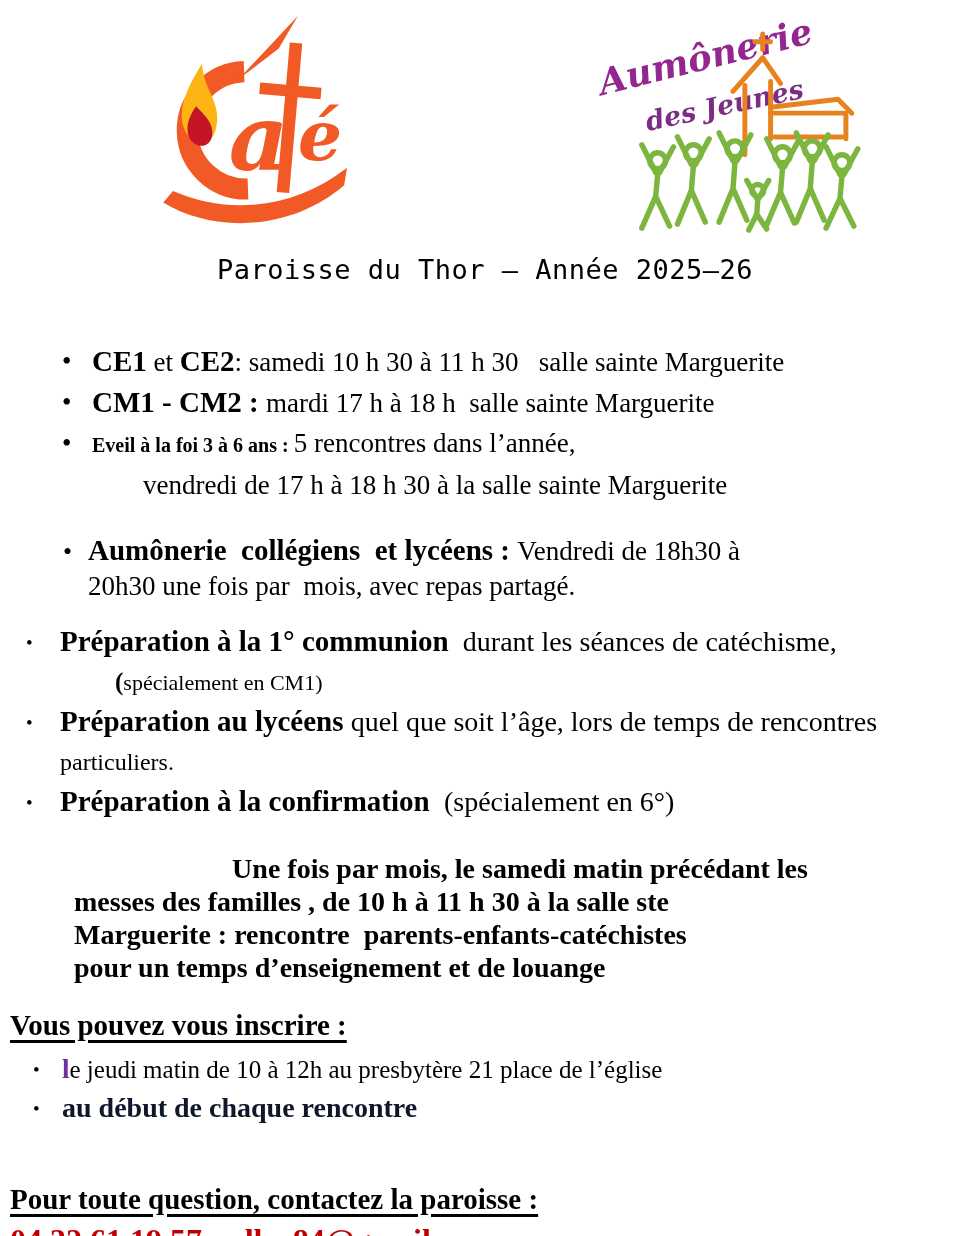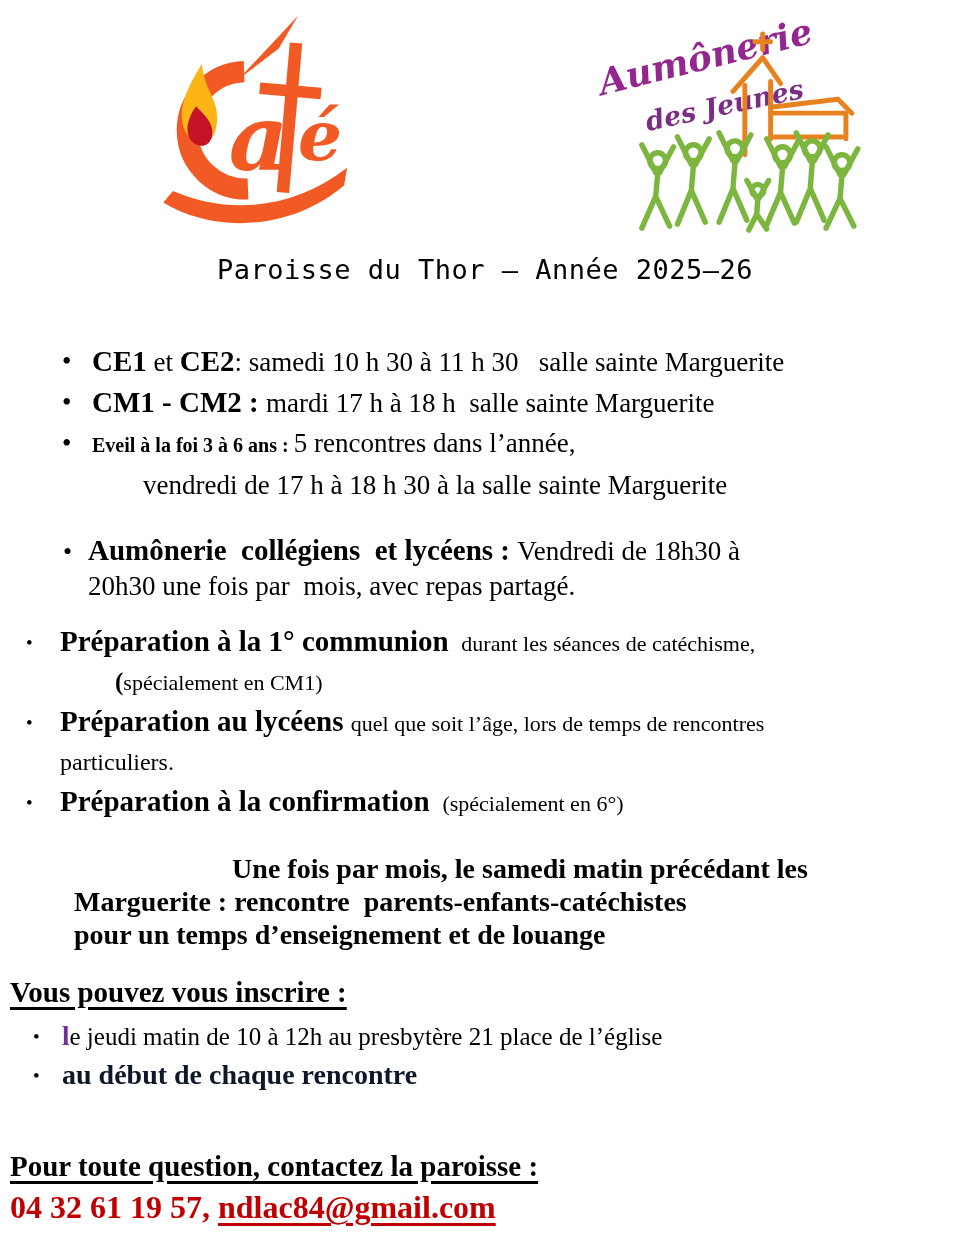--- a/index.html
+++ b/index.html
@@ -33,21 +33,21 @@
   
   .aum-item{position:relative;padding-left:88px;margin-top:28px;font-size:27px;line-height:35px;}
   .aum-item .dot{position:absolute;left:63px;top:1px;font-size:26px;}
   .aum-b{font-weight:bold;font-size:29px;}
 
   
   .preps{margin-top:20px;}
   .prep{position:relative;padding-left:60px;line-height:34px;font-size:22px;}
   .prep .dot{position:absolute;left:26px;top:2px;font-size:19px;}
   .pb{font-weight:bold;font-size:29px;}
-  .pr{font-size:22px;margin-top:19px;}
+  .pr{font-size:28px;margin-top:19px;}
   .prep-wrap{font-size:22px;line-height:42px;}
   .cm1{margin-left:55px;}
   .pwb{font-weight:bold;font-size:25px;}
   .partic{font-size:24px;}
   .prep3{line-height:36px;}
 
   
   .para{margin:30px 0 0 74px;width:846px;font-weight:bold;font-size:28px;line-height:33px;}
   .pl1{margin-left:46px;text-align:center;}
 
@@ -172,20 +172,21 @@
     </div>
 
     <div class="prep prep3">
       <span class="dot" data-bind="bullet_glyph">•</span>
       <span class="pb" data-bind="preparations.2.bold">Préparation à la confirmation </span><span class="pr" data-bind="preparations.2.regular"> (spécialement en 6°)</span>
     </div>
   </div>
 
   <div class="para">
     <div class="pl1" data-bind="monthly_paragraph.line1">Une fois par mois, le samedi matin précédant les</div>
+    <div data-bind="monthly_paragraph.line2">messes des familles , de 10 h à 11 h 30 à la salle ste</div>
     <div data-bind="monthly_paragraph.line3">Marguerite : rencontre  parents-enfants-catéchistes</div>
     <div data-bind="monthly_paragraph.line4">pour un temps d’enseignement et de louange</div>
   </div>
 
   <div class="h-underline" data-bind="inscription.heading">Vous pouvez vous inscrire :</div>
 
   <div class="ins-item">
     <span class="dot" data-bind="bullet_glyph">•</span>
     <span class="lead" data-bind="inscription.item1_lead">l</span><span data-bind="inscription.item1_rest">e jeudi matin de 10 à 12h au presbytère 21 place de l’église</span>
   </div>

